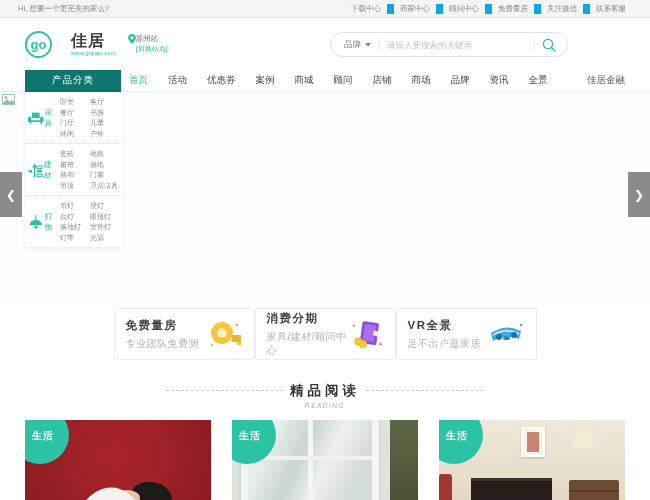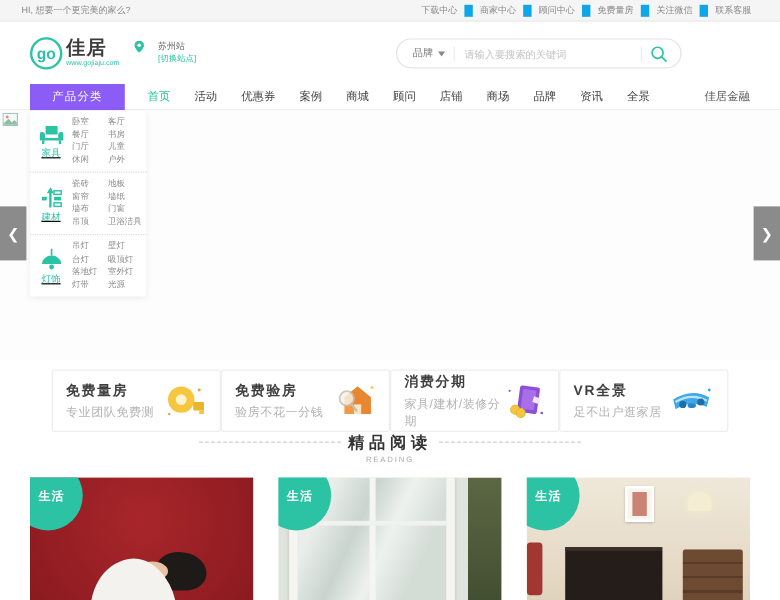--- a/index.html
+++ b/index.html
@@ -14,70 +14,70 @@
   .toplinks { display:flex; }
   .toplinks li { font-size:7.5px; color:#888; padding:0 6px; border-left:7px solid #0ea5e9; cursor:pointer; }
   .toplinks li:first-child { border-left:none; }
 
   
   .header { height:52px; position:relative; display:flex; align-items:center; padding:0 25px; }
   .logo { display:flex; align-items:center; cursor:pointer; }
   .logo-go { width:27px; height:27px; border:2px solid #2cc3a5; border-radius:50%;
     color:#2cc3a5; font-weight:bold; font-size:13px; display:flex; align-items:center;
     justify-content:center; letter-spacing:0; }
-  .logo-txt { margin-left:3px; display:flex; flex-direction:column; }
+  .logo-txt { margin-left:19px; display:flex; flex-direction:column; }
   .logo-name { font-size:16px; font-weight:bold; color:#3c3c3c; letter-spacing:1px; line-height:16px; }
   .logo-url { font-size:6px; color:#2cc3a5; margin-top:1px; }
-  .location { margin-left:12px; display:flex; align-items:flex-start; gap:12px; }
+  .location { margin-left:12px; display:flex; align-items:flex-start; gap:0; }
   .loc-col { display:flex; flex-direction:column; }
   .loc-city { font-size:7.5px; color:#666; }
   .loc-switch { font-size:7px; color:#2cc3a5; cursor:pointer; }
   .search { position:absolute; left:330px; top:14px; width:238px; height:25px;
     border:1px solid #e3e3e3; border-radius:13px; display:flex; align-items:center; background:#fff; }
   .search-cat { font-size:8.5px; color:#777; padding:0 7px 0 13px; display:flex; align-items:center; gap:4px; cursor:pointer; }
   .caret { width:0; height:0; border:3px solid transparent; border-top:4px solid #8a8a8a; margin-top:4px; }
   .sep { width:1px; height:12px; background:#ececec; }
   .search input { border:none; outline:none; flex:1; font-size:8.5px; color:#333; padding:0 8px; background:transparent; }
   .search input::placeholder { color:#c3c3c3; }
   .search-btn { background:none; border:none; padding:0 11px 0 7px; cursor:pointer; display:flex; align-items:center; }
 
   
   .nav { height:22px; display:flex; align-items:center; border-bottom:1px solid #ededed; padding-right:25px; }
-  .catalog-btn { width:79px; height:22px; margin-left:25px; background:#8b5cf6; color:#fff;
+  .catalog-btn { width:96px; height:22px; margin-left:25px; background:#0f766e; color:#fff;
     font-size:9.5px; display:flex; align-items:center; justify-content:center; cursor:pointer; letter-spacing:1px; }
-  .nav-items { display:flex; gap:20px; margin-left:19px; }
+  .nav-items { display:flex; gap:20px; margin-left:8px; }
   .nav-items li { font-size:9.5px; color:#444; cursor:pointer; }
   .nav-items li.active { color:#2cc3a5; }
   .nav-finance { margin-left:auto; font-size:9.5px; color:#555; cursor:pointer; }
 
   
   .banner { position:relative; height:208px; background:#fdfdfd; }
   .broken-img { position:absolute; left:2px; top:2px; }
   .catpanel { position:absolute; left:25px; top:0; width:97px; background:#fff;
     box-shadow:0 1px 5px rgba(0,0,0,0.08); z-index:3; }
   .catgroup { display:flex; padding:5px 2px 4px 3px; border-bottom:1px dotted #ddd; }
   .catgroup:last-child { border-bottom:none; }
-  .caticon { width:29px; display:flex; flex-direction:column; align-items:center; justify-content:center; gap:1px;text-decoration:underline; }
+  .caticon { width:29px; display:flex; flex-direction:row; align-items:center; justify-content:center; gap:1px; }
   .catname { font-size:8px; color:#2cc3a5; }
   .catlinks { flex:1; display:grid; grid-template-columns:1fr 1fr; align-content:center;
     font-size:7px; color:#8a8a8a; line-height:10.5px; padding-left:3px; }
   .catlinks span { cursor:pointer; white-space:nowrap; }
   .arrow { position:absolute; top:80px; width:22px; height:45px; background:#8b8b8b; color:#fff;
     border:none; font-size:12px; display:flex; align-items:center; justify-content:center; cursor:pointer; z-index:2; }
   .arrow.left { left:0; } .arrow.right { right:0; }
 
   
   .services { display:flex; justify-content:center; padding:8px 25px 0; }
   .service-card { width:141px; height:52px; border:1px solid #ededed; border-radius:2px;
     display:flex; align-items:center; justify-content:space-between; padding:0 11px; background:#fff; cursor:pointer; }
   .service-title { font-size:11.5px; font-weight:bold; color:#3f3f3f; letter-spacing:1.5px; }
   .service-sub { font-size:10px; color:#b3b3b3; margin-top:4px; letter-spacing:0.5px; }
 
   
-  .reading-head { display:flex; align-items:flex-start; justify-content:center; gap:6px; }
+  .reading-head { margin-top:22px; display:flex; align-items:flex-start; justify-content:center; gap:6px; }
   .dash { width:118px; border-top:1px dashed #ccc; margin-top:8px; }
   .rt { text-align:center; }
   .rt-title { font-size:13.5px; font-weight:bold; color:#333; letter-spacing:4px; }
   .rt-sub { font-size:6.5px; color:#aaa; letter-spacing:1.5px; margin-top:2px; }
 
   .articles { display:flex; gap:21px; padding:11px 25px 0; }
   .article-card { position:relative; width:186px; cursor:pointer; }
   .article-image { width:186px; height:120px; position:relative; overflow:hidden; }
   .badge { position:absolute; left:-14px; top:-14px; width:58px; height:58px;
     border-radius:50%; background:#2cc3a5; z-index:2; }
@@ -275,36 +275,22 @@
       <circle cx="15" cy="16" r="11" fill="#f6c63f"></circle>
       <circle cx="15" cy="16" r="4.5" fill="#fdf3cf"></circle>
       <rect x="25" y="18" width="9" height="7" rx="1" fill="#e8b52f"></rect>
       <rect x="30" y="25" width="4" height="3" fill="#f6c63f"></rect>
       <circle cx="30" cy="8" r="1.2" fill="#f2994a"></circle>
       <circle cx="5" cy="28" r="1" fill="#f2994a"></circle>
     </svg>
   </div>
   <div class="service-card">
     <div>
-      <div class="service-title">免费验房</div>
-      <div class="service-sub">验房不花一分钱</div>
-    </div>
-    <svg width="36" height="34" viewBox="0 0 36 34">
-      <path d="M10 14 L21 5 L32 14 V28 H10 Z" fill="#f2994a"></path>
-      <path d="M10 14 L21 5 L32 14 V28 H21 Z" fill="#e8872f"></path>
-      <rect x="18" y="20" width="6" height="8" fill="#fbe3c8"></rect>
-      <circle cx="12" cy="15" r="6" fill="#f8f3ea" opacity="0.85" stroke="#c9bfa8" stroke-width="1.5"></circle>
-      <line x1="16" y1="20" x2="20" y2="25" stroke="#c9bfa8" stroke-width="2" stroke-linecap="round"></line>
-      <circle cx="33" cy="6" r="1.2" fill="#f6c63f"></circle>
-    </svg>
-  </div>
-  <div class="service-card">
-    <div>
       <div class="service-title">消费分期</div>
-      <div class="service-sub">家具/建材/装修分期</div>
+      <div class="service-sub">家具/建材/顾问中心</div>
     </div>
     <svg width="36" height="34" viewBox="0 0 36 34">
       <rect x="12" y="4" width="18" height="24" rx="2" fill="#8e4fd8" transform="rotate(8 21 16)"></rect>
       <rect x="15" y="7" width="12" height="18" rx="1" fill="#a96fe8" transform="rotate(8 21 16)"></rect>
       <path d="M26 13 l6 2 -1.5 5 -6-2 z" fill="#f3e6ff"></path>
       <circle cx="9" cy="25" r="4" fill="#f6c63f" stroke="#e8b52f"></circle>
       <circle cx="14" cy="28" r="4" fill="#f6c63f" stroke="#e8b52f"></circle>
       <circle cx="4" cy="8" r="1" fill="#8e4fd8"></circle>
       <circle cx="33" cy="28" r="1.2" fill="#8e4fd8"></circle>
     </svg>

